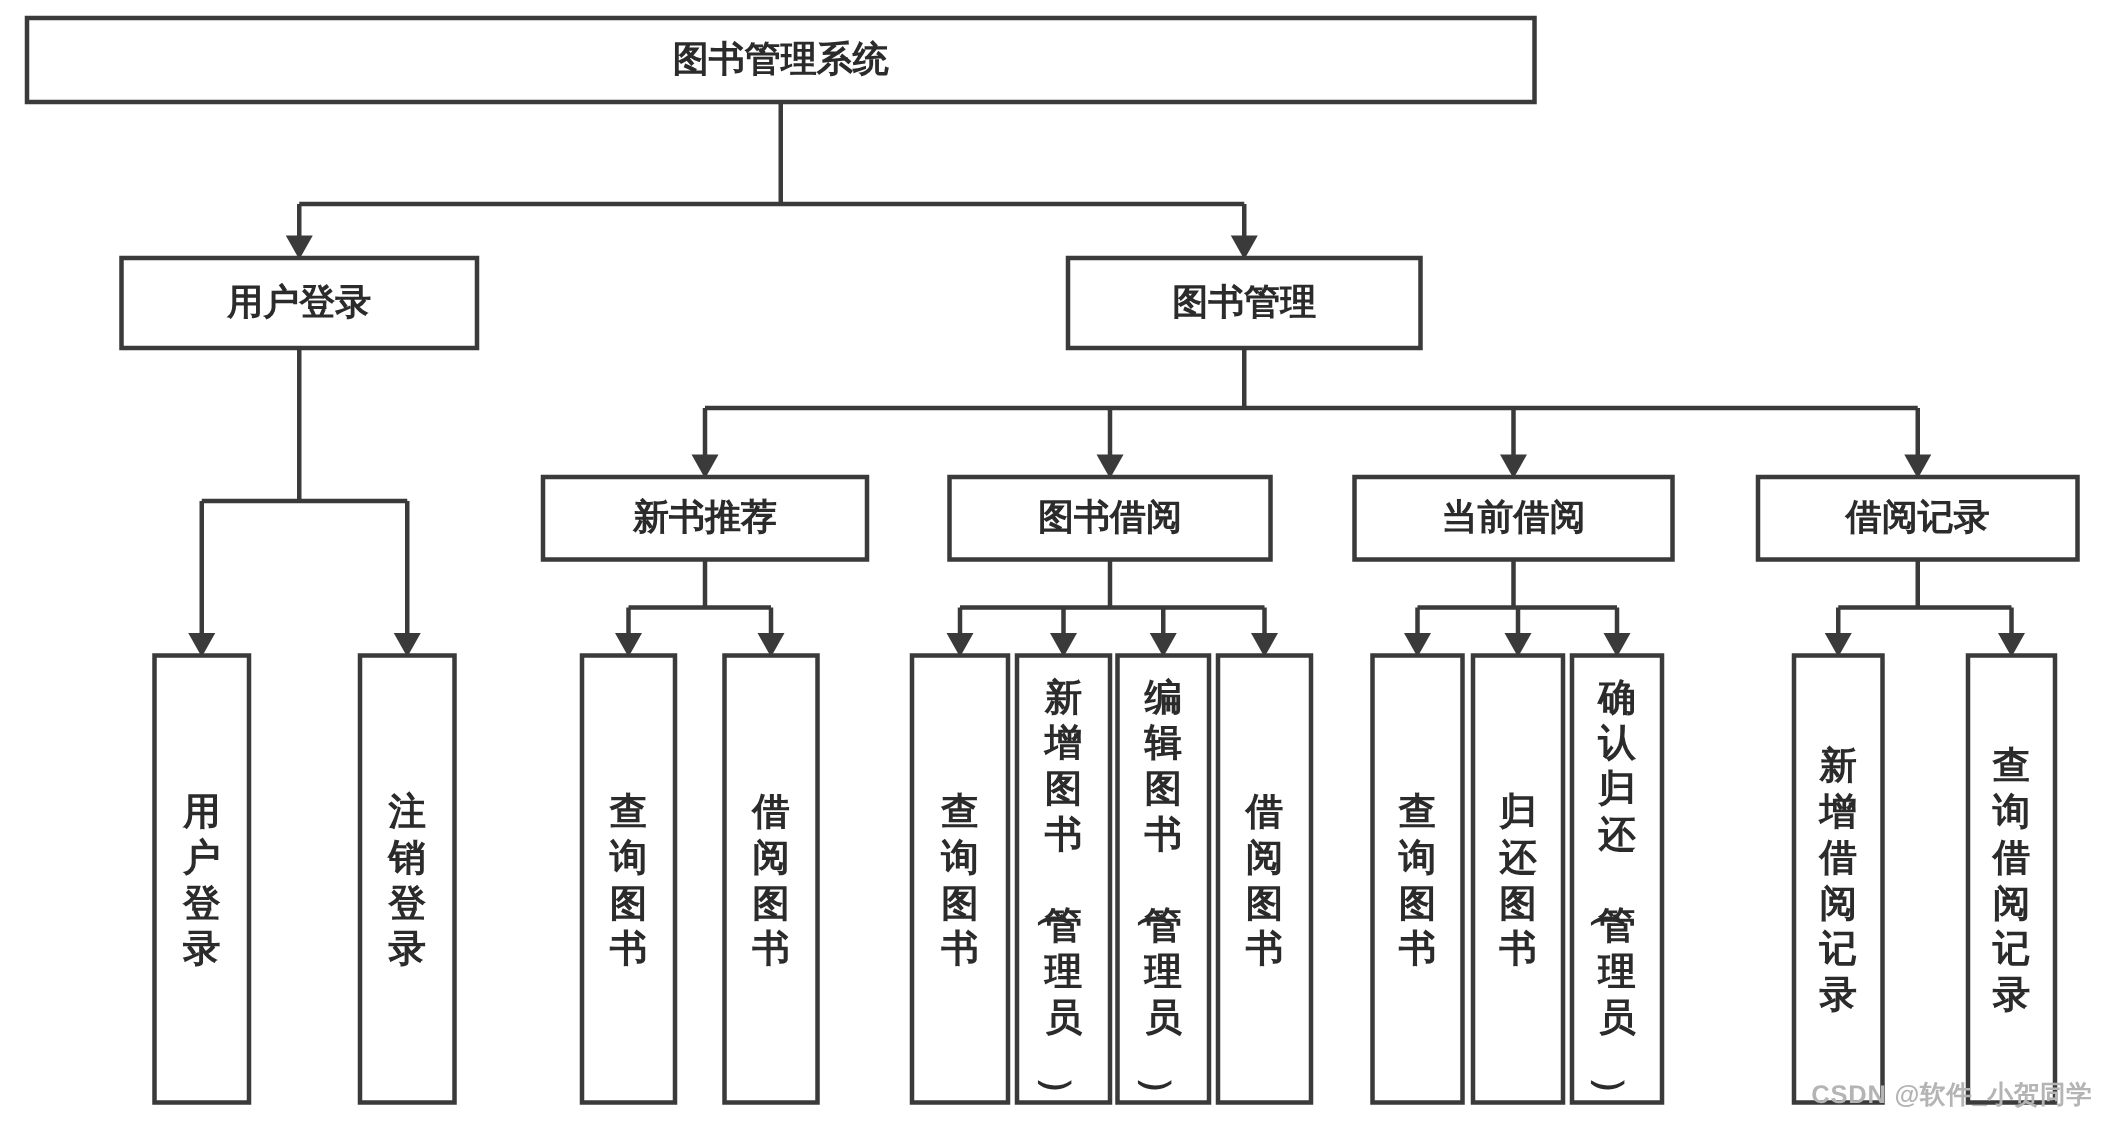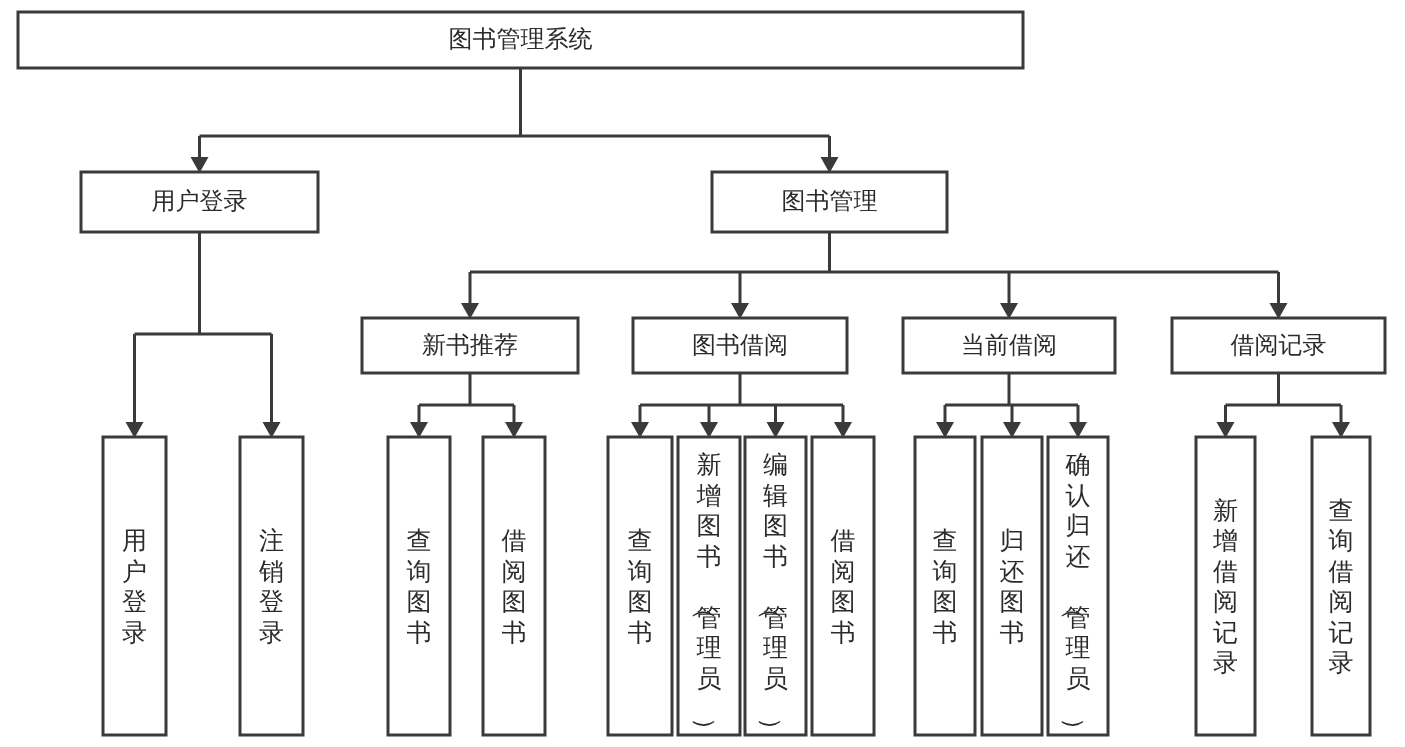--- a/index.html
+++ b/index.html
@@ -13,20 +13,21 @@
     font-family: "Liberation Sans", "DejaVu Sans", sans-serif;
     position: relative;
     overflow: hidden;
   }
   #diagram-root {
     position: absolute;
     left: 0;
     top: 0;
     width: 1405px;
     height: 747px;
+    font-weight: bold;
   }
   .node-box {
     fill: #ffffff;
     stroke: #3a3a3a;
     stroke-width: 3;
   }
   .connector {
     stroke: #3a3a3a;
     stroke-width: 3;
     fill: none;
@@ -196,13 +197,14 @@
         <g>
           <rect x="1196" y="437" width="59" height="298" class="node-box"></rect>
           <text x="1225.5" y="518.9" class="node-label-v"><tspan x="1225.5" dy="0">新</tspan><tspan x="1225.5" dy="30.5">增</tspan><tspan x="1225.5" dy="30.5">借</tspan><tspan x="1225.5" dy="30.5">阅</tspan><tspan x="1225.5" dy="30.5">记</tspan><tspan x="1225.5" dy="30.5">录</tspan></text>
         </g>
         <g>
           <rect x="1312" y="437" width="58" height="298" class="node-box"></rect>
           <text x="1341" y="518.9" class="node-label-v"><tspan x="1341" dy="0">查</tspan><tspan x="1341" dy="30.5">询</tspan><tspan x="1341" dy="30.5">借</tspan><tspan x="1341" dy="30.5">阅</tspan><tspan x="1341" dy="30.5">记</tspan><tspan x="1341" dy="30.5">录</tspan></text>
         </g>
       </g>
   </svg>
+  <div class="watermark">CSDN @软件_小贺同学</div>
 </div>
 
 </body></html>

